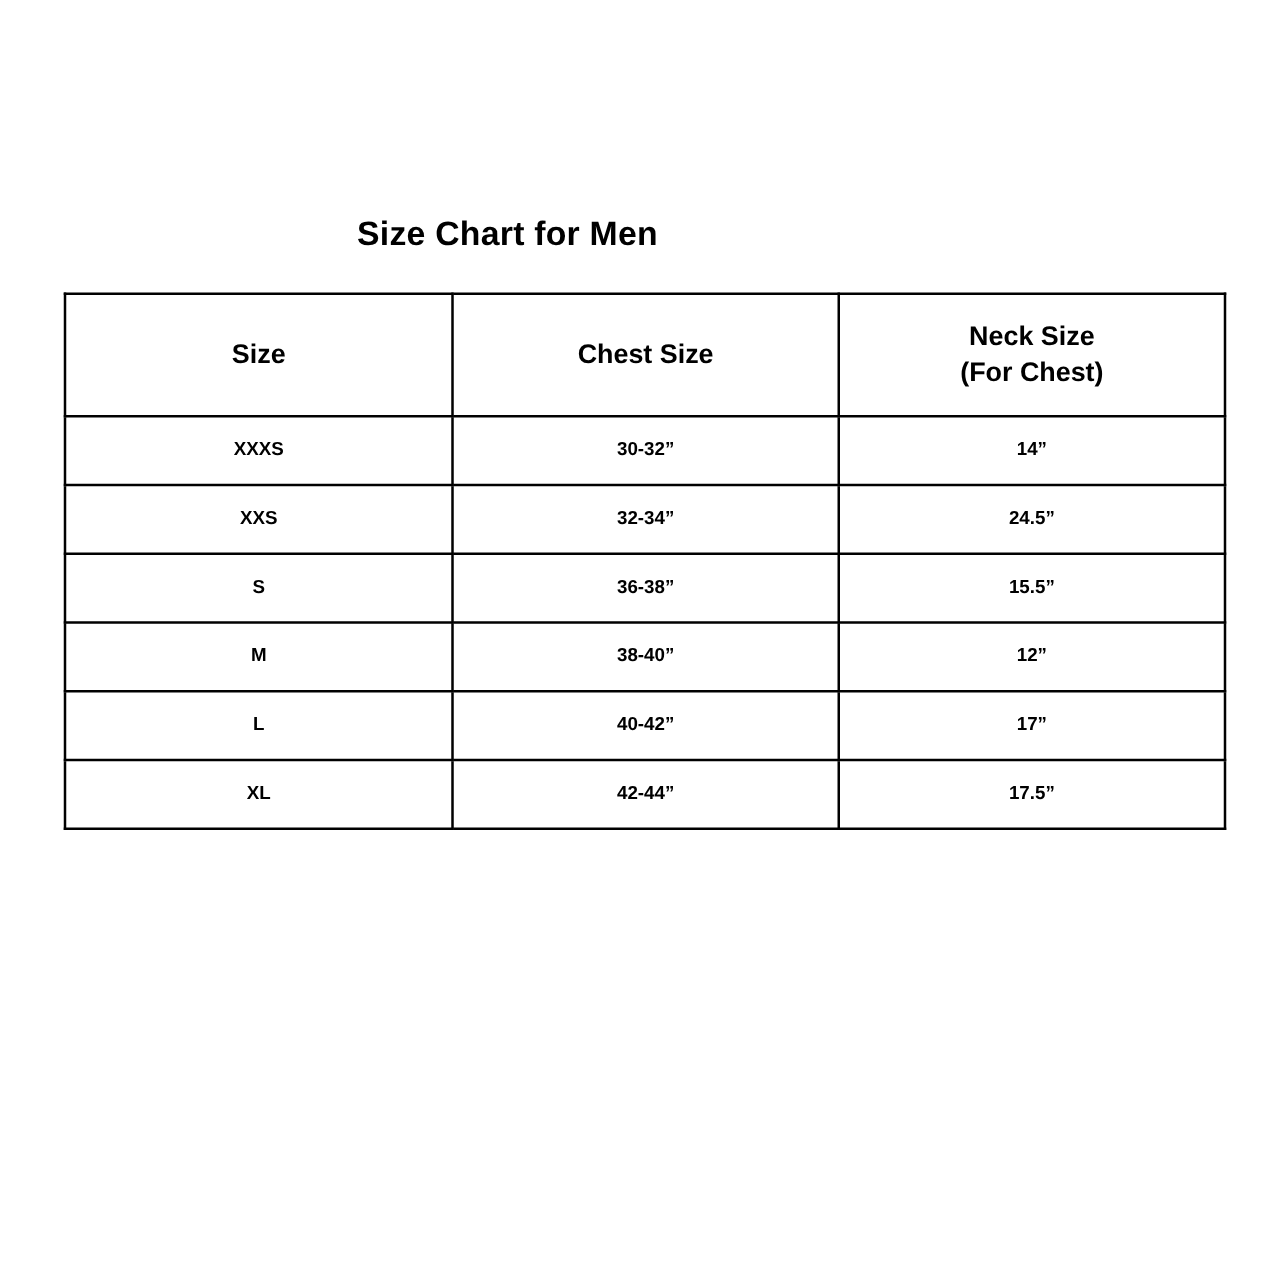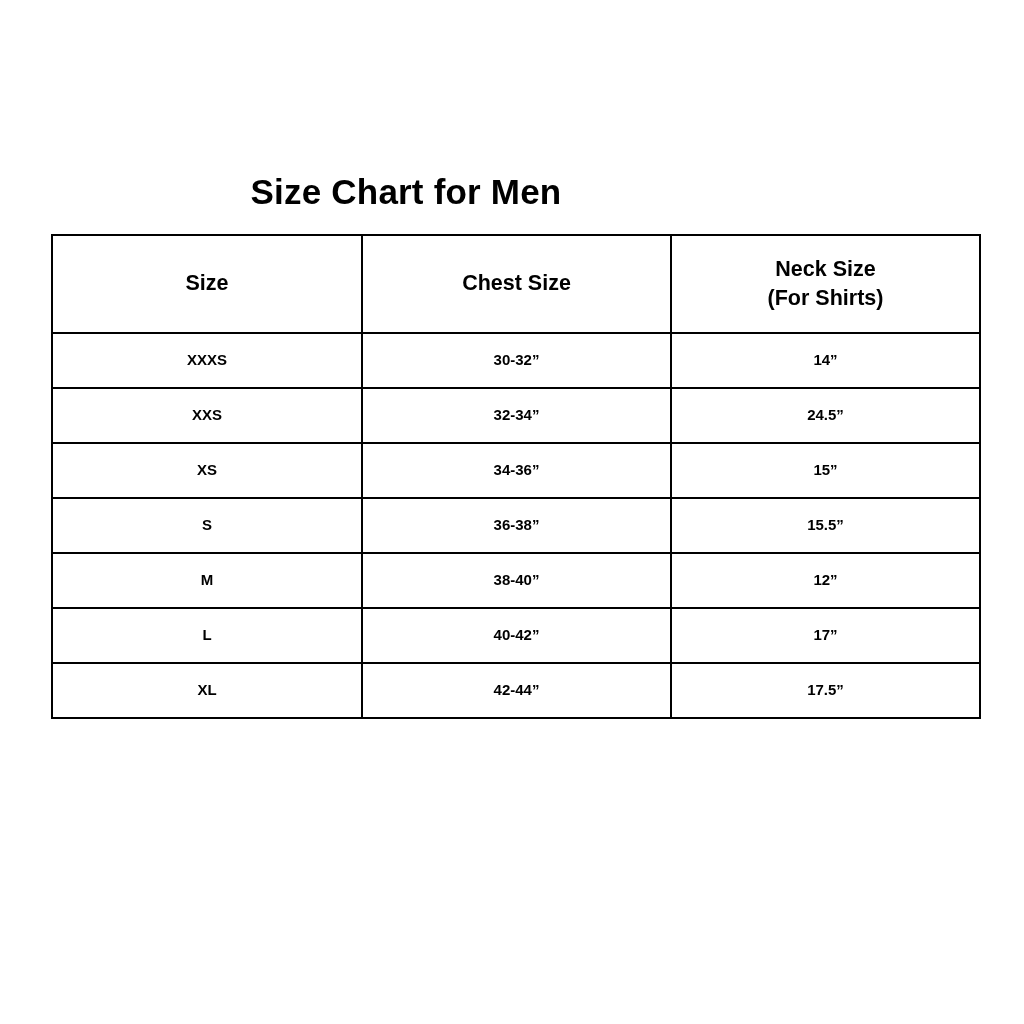--- a/index.html
+++ b/index.html
@@ -22,21 +22,21 @@
     width: 1024px;
     height: 1024px;
     background: #ffffff;
   }
   .chart-title {
     position: absolute;
     left: 0;
     top: 172px;
     width: 812px;
     text-align: center;
-    font-size: 35px;
+    font-size: 27px;
     font-weight: bold;
     letter-spacing: 0.2px;
   }
   .size-table {
     position: absolute;
     left: 51px;
     top: 234px;
     width: 922px;
     border-collapse: collapse;
     table-layout: fixed;
@@ -78,39 +78,34 @@
     <thead>
       <tr>
         <th class="col-size">
           <span>Size</span>
         </th>
         <th class="col-chest">
           <span>Chest Size</span>
         </th>
         <th class="col-neck">
           <span>Neck Size</span>
-          <span class="sub">(For Shirts)</span>
+          <span class="sub">(For Chest)</span>
         </th>
       </tr>
     </thead>
     <tbody>
       <tr>
         <td>XXXS</td>
         <td>30-32”</td>
         <td>14”</td>
       </tr>
       <tr>
         <td>XXS</td>
         <td>32-34”</td>
         <td>24.5”</td>
-      </tr>
-      <tr>
-        <td>XS</td>
-        <td>34-36”</td>
-        <td>15”</td>
       </tr>
       <tr>
         <td>S</td>
         <td>36-38”</td>
         <td>15.5”</td>
       </tr>
       <tr>
         <td>M</td>
         <td>38-40”</td>
         <td>12”</td>

